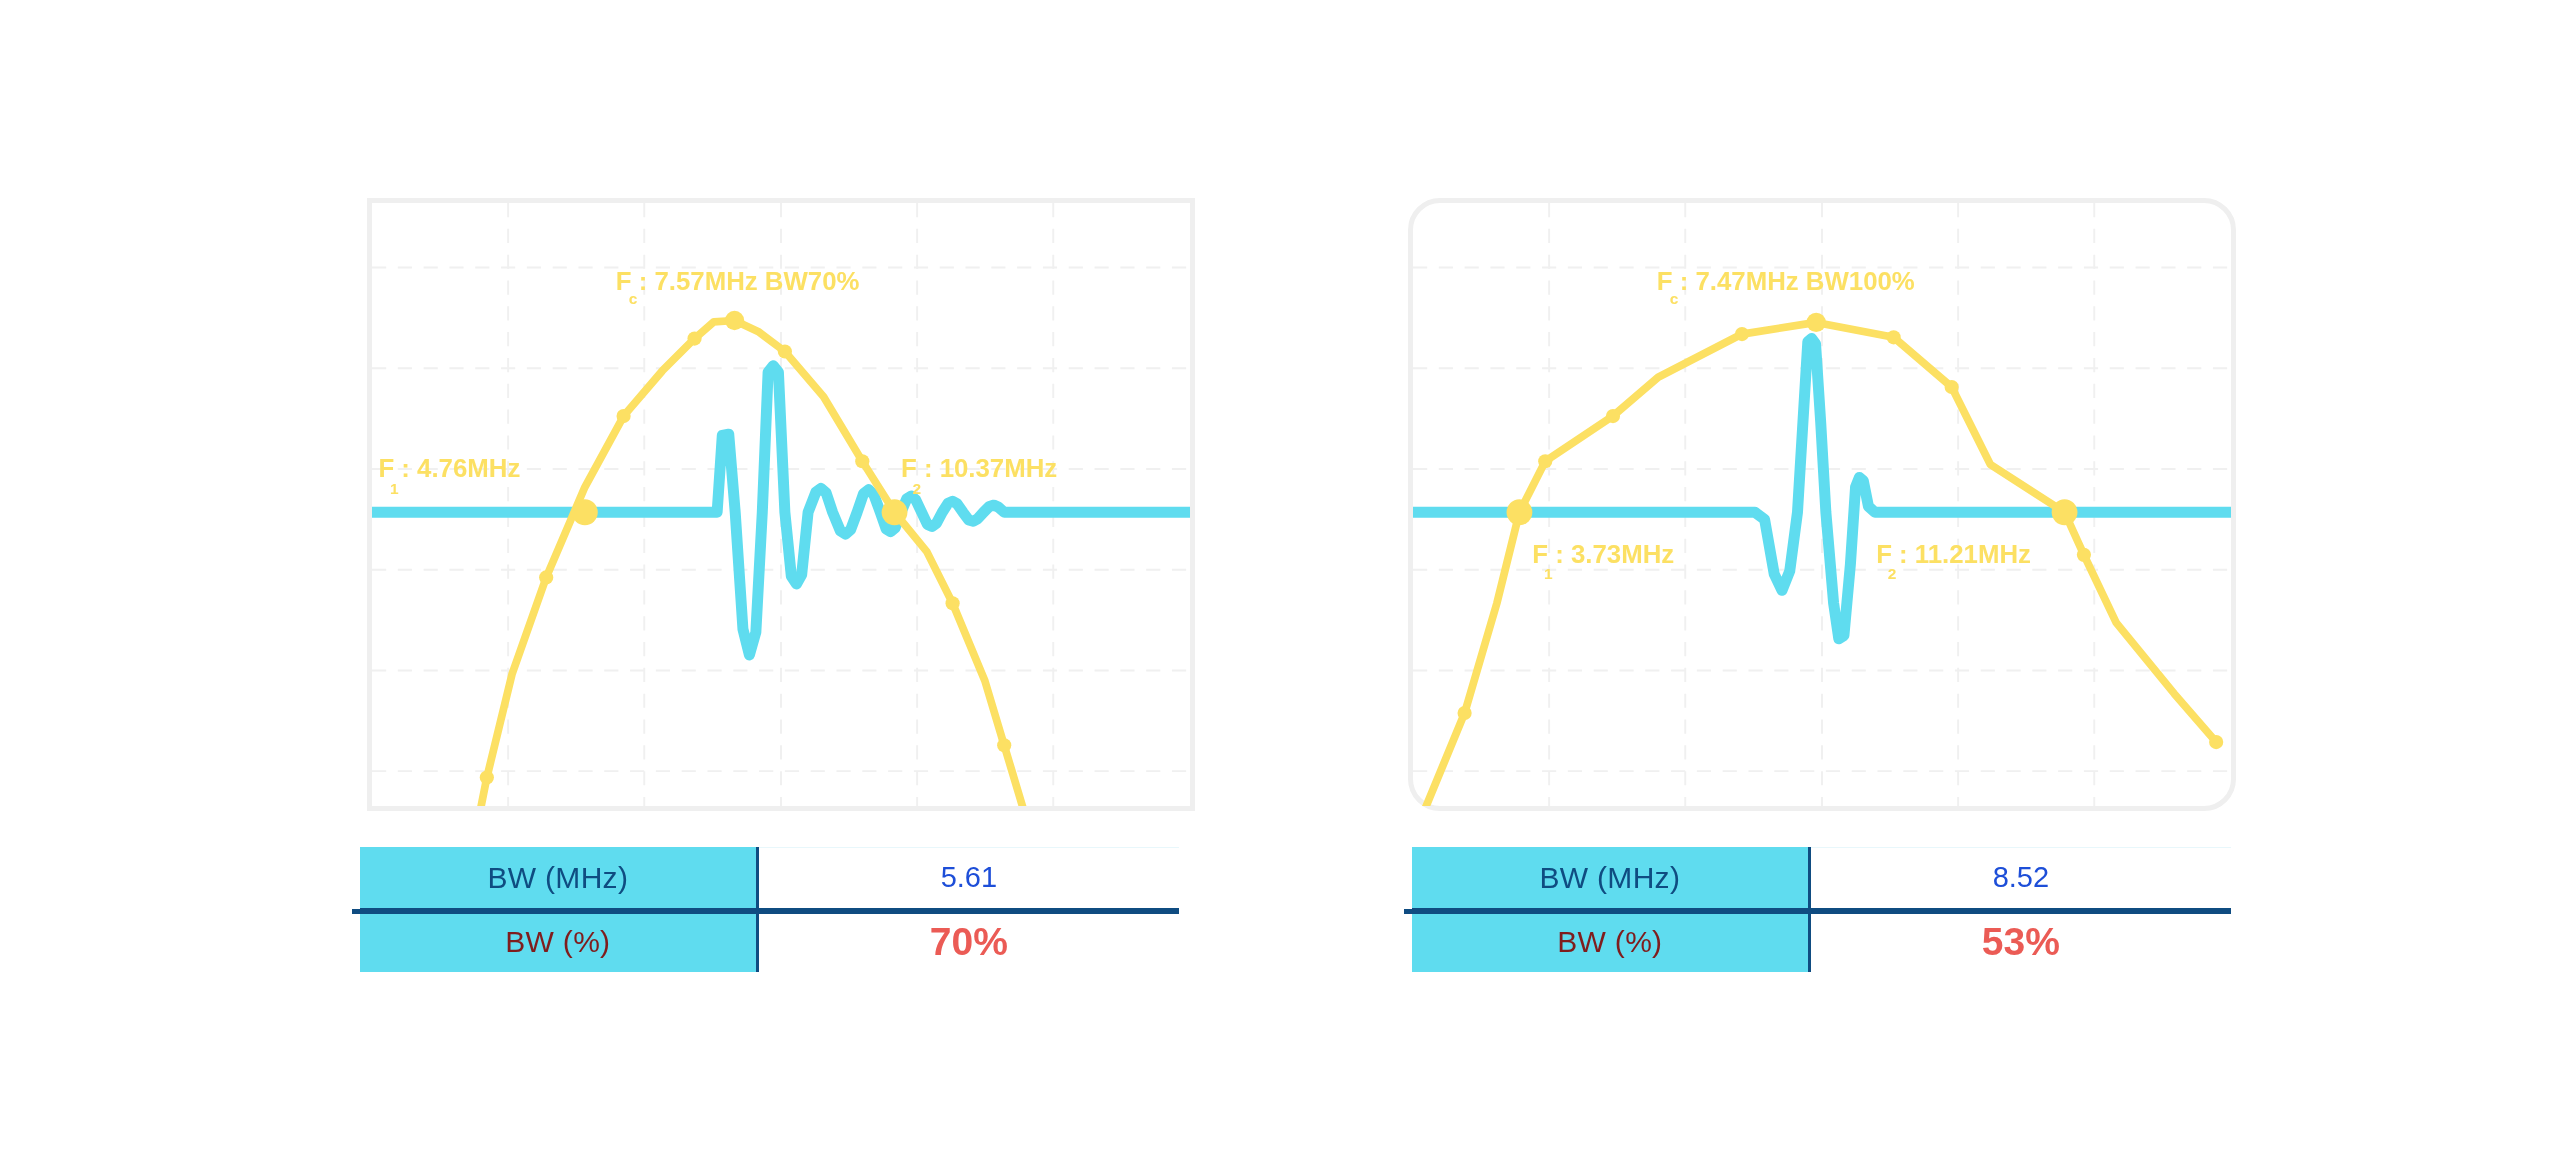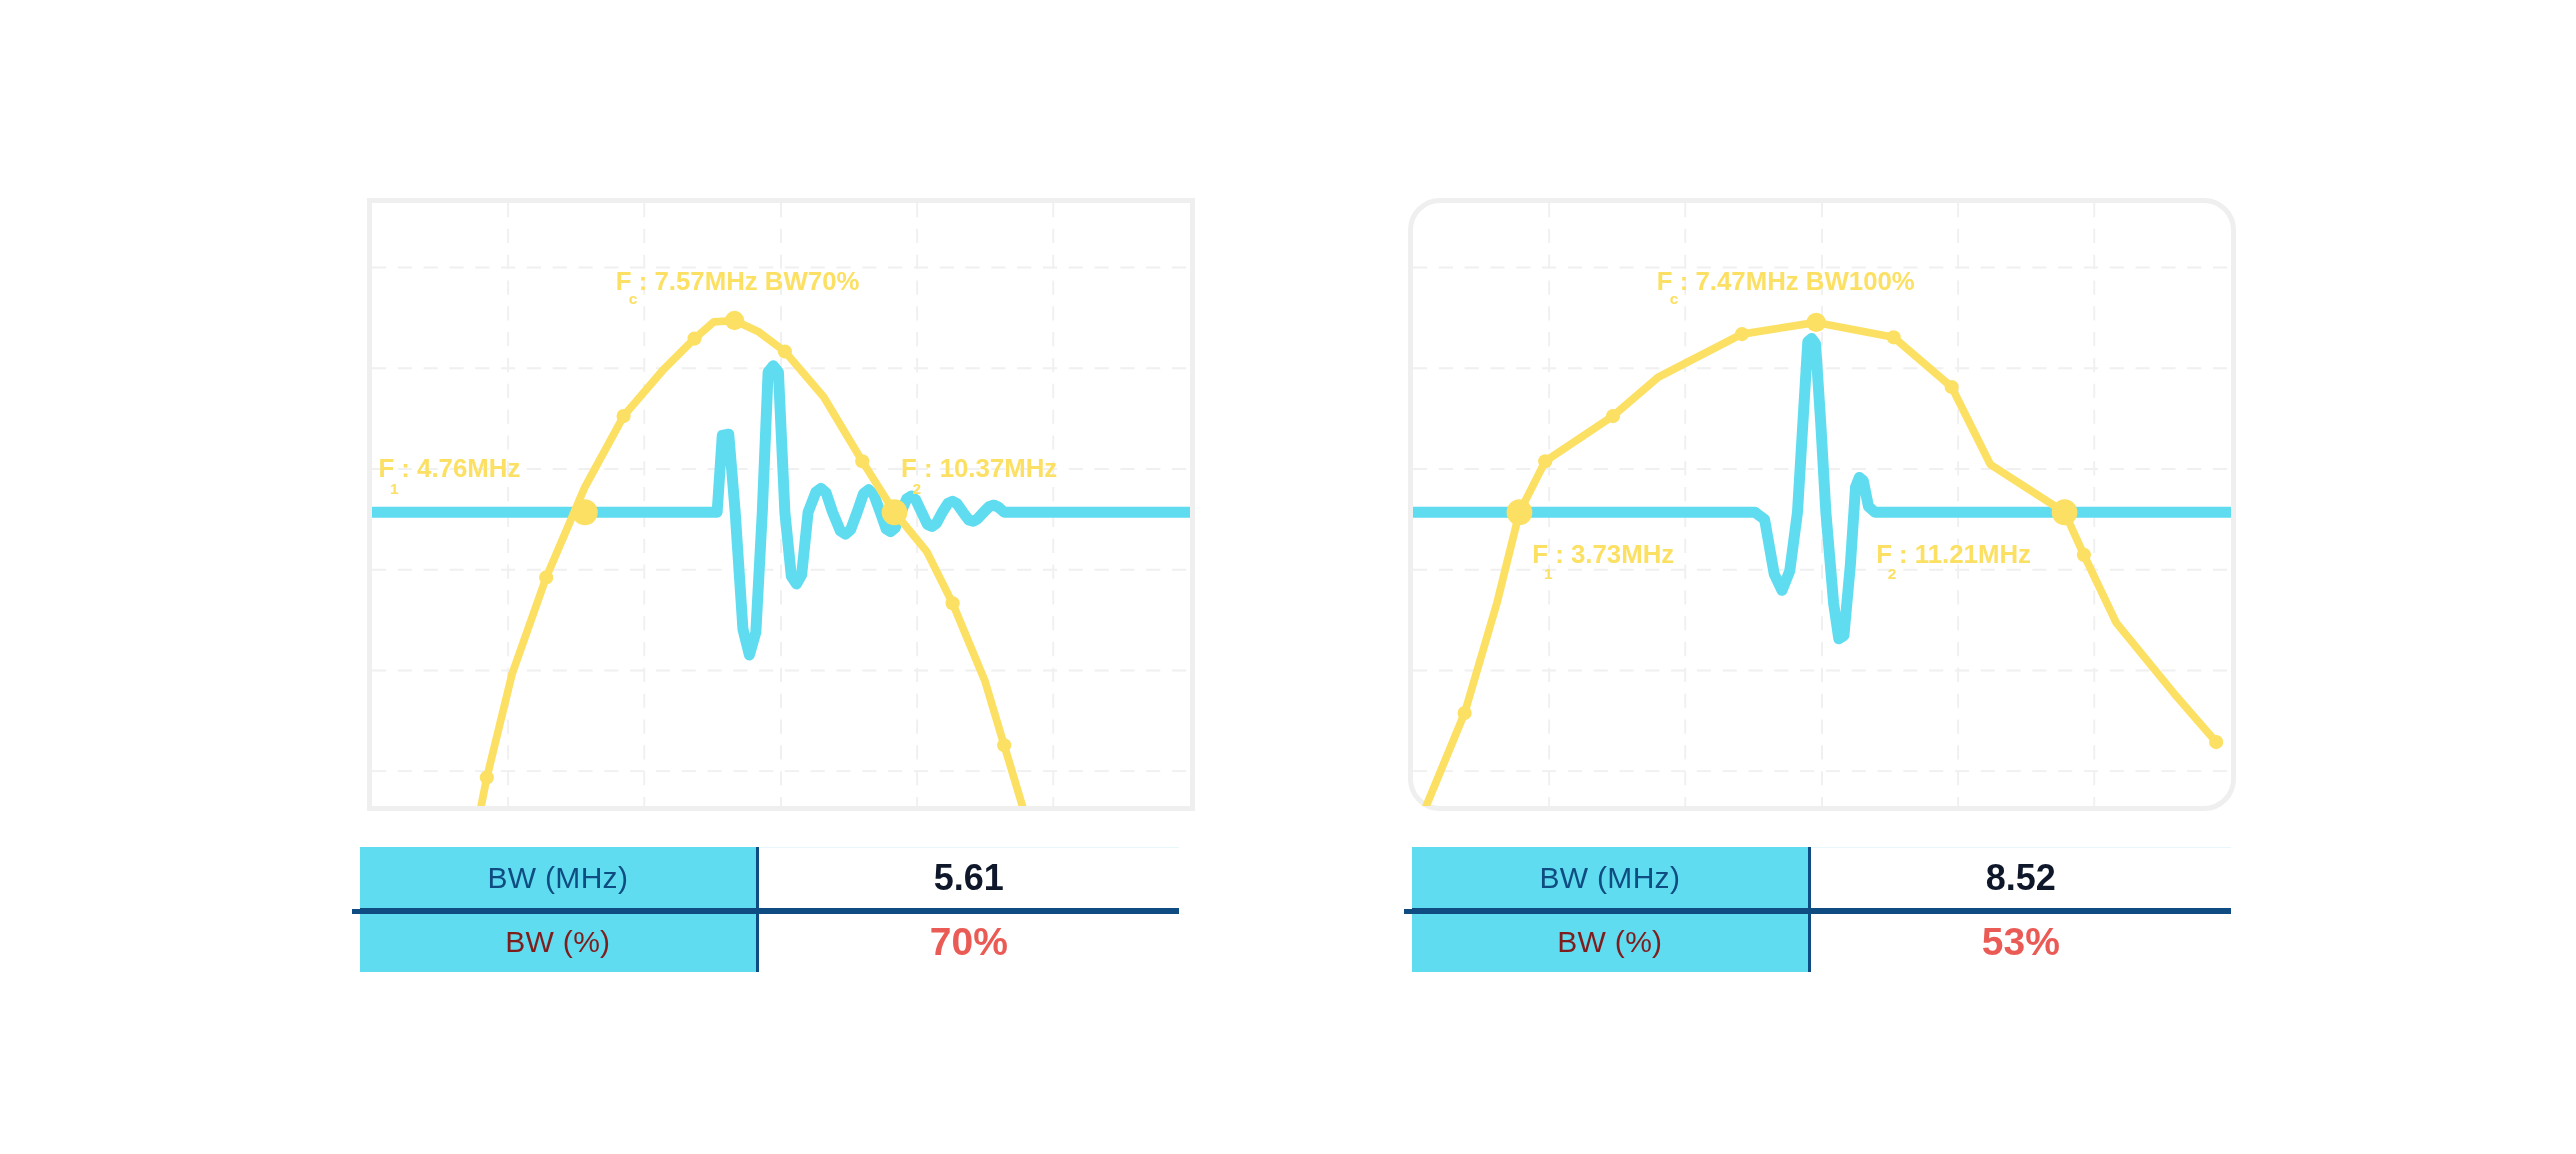--- a/index.html
+++ b/index.html
@@ -46,23 +46,23 @@
     background:#5FDCEF;
     color:#0F4C81;
     font-size:30px;
     font-weight:400;
     letter-spacing:0.3px;
     border-right:3.2px solid #0F4C81;
   }
   .val-cell{
     width:51.5%;
     background:#ffffff;
-    color:#0f172a;
-    font-size:36px;
-    font-weight:700;
+    color:#1d4ed8;
+    font-size:29px;
+    font-weight:400;
   }
   .row-top .lbl-cell,.row-top .val-cell{border-top:1.9px solid #e8f7fb;}
   .row-top .lbl-cell{border-top:1.9px solid #5FDCEF;}
   .row-bot .lbl-cell,.row-bot .val-cell{border-top:4.5px solid #0F4C81;}
   .row-bot .val-cell{
     color:#EB5B55;
     font-size:39px;
     font-weight:700;
   }
   .row-bot .lbl-cell{font-size:30px;color:#7f1d1d;font-weight:400;}

